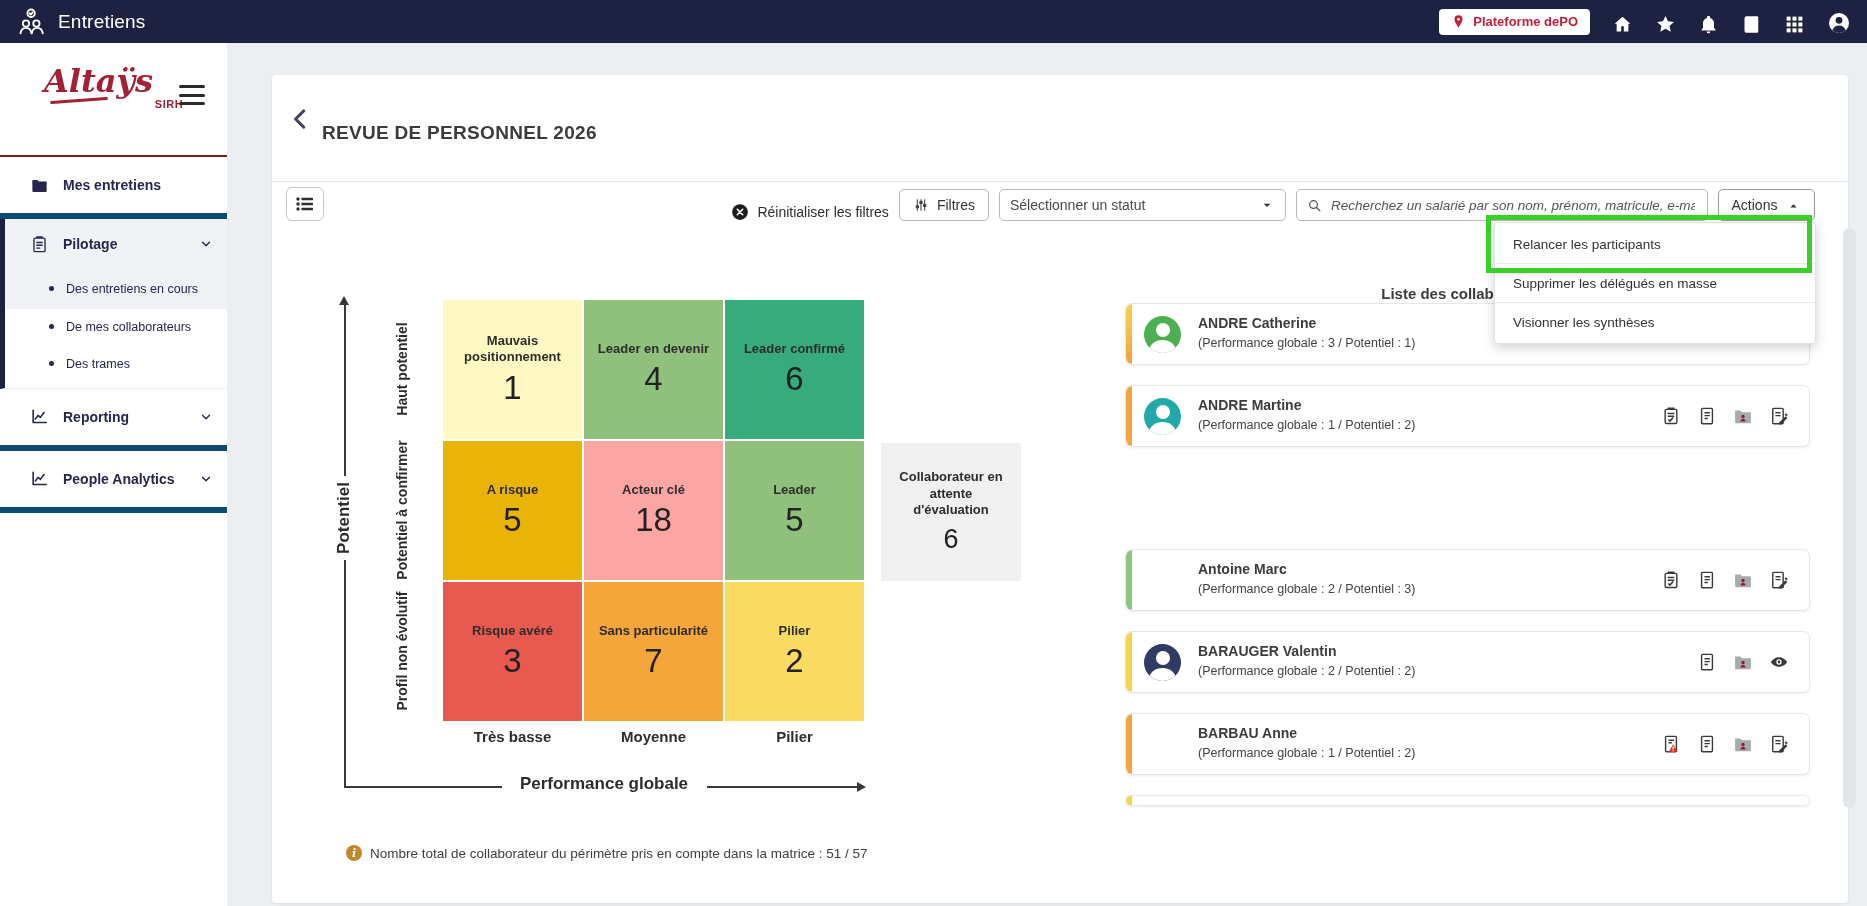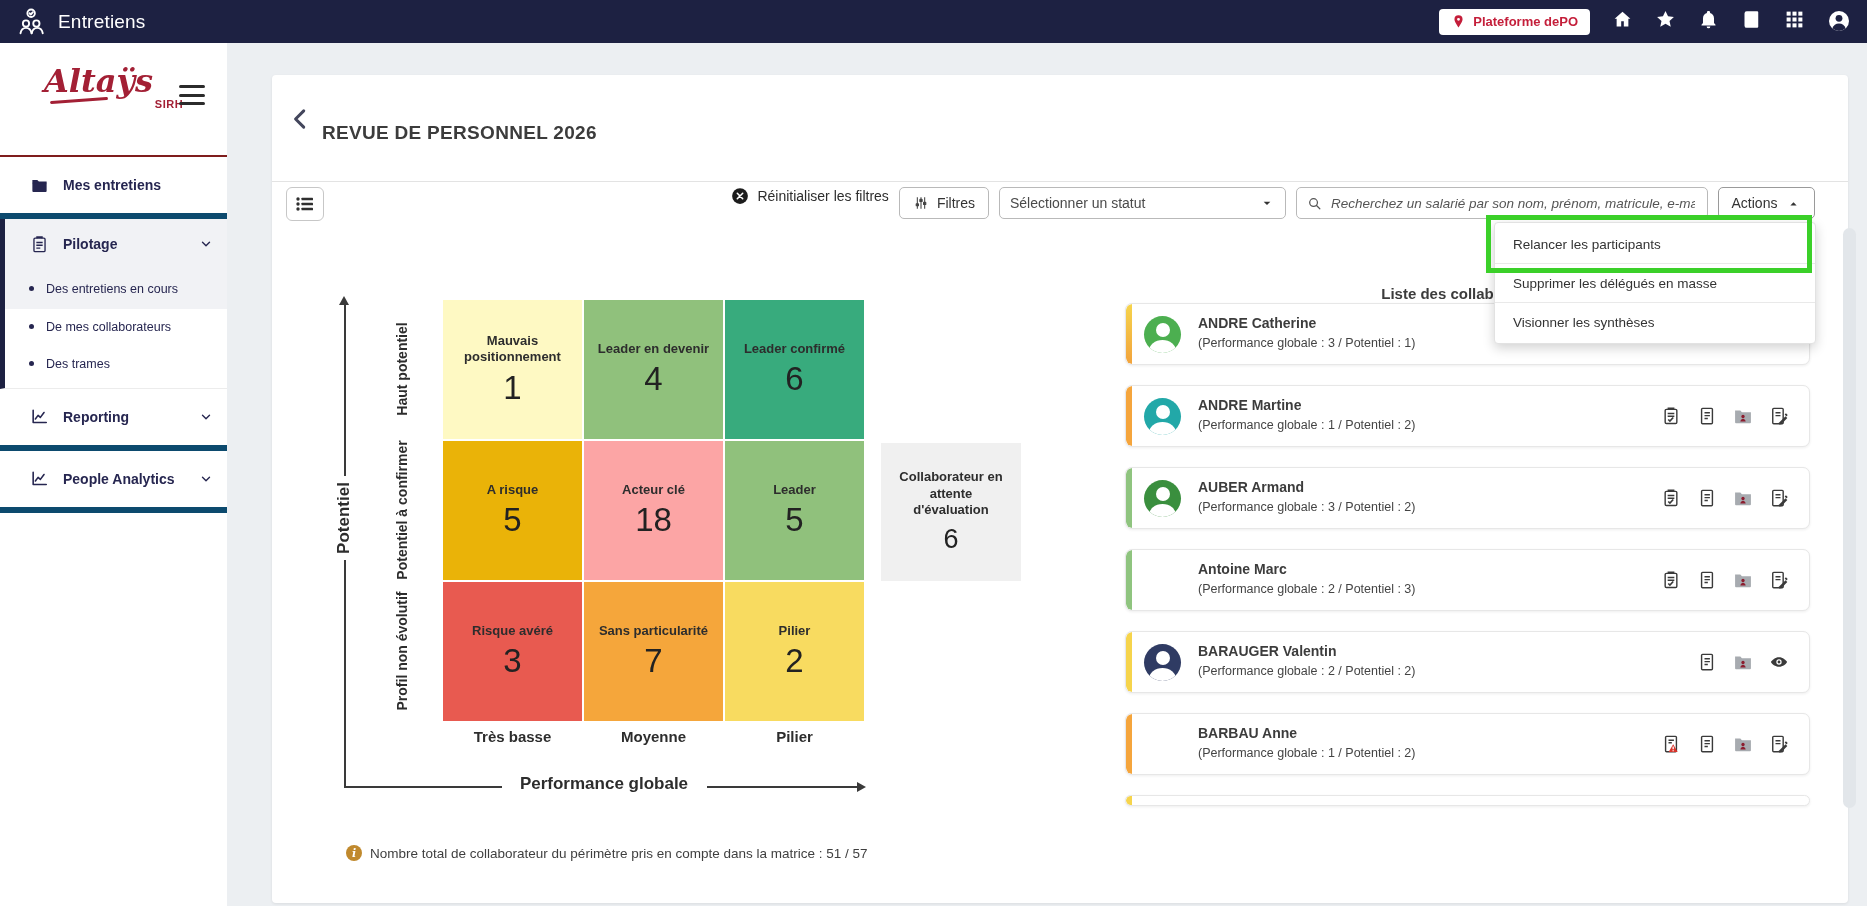--- a/index.html
+++ b/index.html
@@ -2,54 +2,54 @@
 <html><head>
 <meta charset="utf-8">
 <style>
   html,body{margin:0;padding:0;background:#dfe3e8;font-family:"Liberation Sans","DejaVu Sans",sans-serif;}
   .screen{position:relative;width:1867px;height:906px;background:#eceff2;overflow:hidden;}
 
   
   .topbar{position:absolute;left:0;top:0;width:100%;height:43px;background:#1d2142;display:flex;align-items:center;justify-content:space-between;padding:0 16px;box-sizing:border-box;color:#fff;}
   .tb-left{display:flex;align-items:center;gap:12px;}
   .tb-title{font-size:19px;font-weight:500;letter-spacing:.2px;}
-  .tb-right{display:flex;align-items:flex-start;gap:22px;}
+  .tb-right{display:flex;align-items:flex-end;gap:22px;}
   .platform-badge{display:flex;align-items:center;gap:7px;background:#fff;border-radius:4px;height:26px;padding:0 12px;cursor:pointer;}
   .platform-badge span{font-size:13px;font-weight:700;}
   .tb-ic{width:21px;height:21px;color:#fff;cursor:pointer;}
   .app-ic{width:30px;height:30px;color:#fff;}
 
   
   .sidebar{position:absolute;left:0;top:43px;width:227px;height:863px;background:#fff;box-sizing:border-box;}
   .logo-row{position:relative;height:112px;border-bottom:2px solid #7f1d1d;}
   .logo{position:absolute;left:44px;top:22px;font-family:"DejaVu Serif","Liberation Serif",serif;font-style:italic;font-weight:bold;font-size:32px;color:#a32035;line-height:1;}
   .logo .swash{display:block;width:58px;height:3px;background:#a32035;border-radius:3px;margin:2px 0 0 6px;transform:rotate(-4deg);}
   .logo .sub{position:absolute;right:-30px;bottom:-8px;font-family:"Liberation Sans",sans-serif;font-style:normal;font-size:11px;font-weight:bold;letter-spacing:.5px;color:#a32035;}
   .hamburger{position:absolute;left:179px;top:42px;width:26px;height:20px;display:flex;flex-direction:column;justify-content:space-between;cursor:pointer;}
   .hamburger i{display:block;height:3px;background:#2b2b2b;border-radius:2px;}
   .nav-item{display:flex;align-items:center;gap:14px;height:62px;padding:0 14px 0 30px;border-bottom:6px solid #0c4a6e;color:#262650;font-size:14px;font-weight:600;cursor:pointer;box-sizing:border-box;}
   .nav-item .grow{flex:1;}
   .side-ic{width:19px;height:19px;color:#262650;flex:0 0 auto;}
   .chev{width:14px;height:14px;color:#262650;}
   .nav-section{border-left:5px solid #1d2142;border-bottom:1px solid #ececec;}
   .nav-section .nav-item{border-bottom:none;background:#f1f2f5;padding-left:25px;height:50px;}
-  .sub-item{display:flex;align-items:flex-start;gap:12px;padding:10px 18px 10px 24px;font-size:12.5px;color:#262650;cursor:pointer;line-height:1.3;}
+  .sub-item{display:flex;align-items:flex-start;gap:12px;padding:10px 18px 10px 44px;font-size:12.5px;color:#262650;cursor:pointer;line-height:1.3;}
   .sub-item.active{background:#f1f2f5;padding-top:12px;padding-bottom:12px;}
   .sub-item .bullet{width:5px;height:5px;border-radius:50%;background:#262650;margin-top:5px;flex:0 0 auto;}
   .sub-item .lbl{max-width:150px;}
 
   
   .main-card{position:absolute;left:272px;top:75px;width:1576px;height:828px;background:#fff;border-radius:4px;box-shadow:0 1px 3px rgba(0,0,0,.08);}
   .back-btn{position:absolute;left:14px;top:30px;width:30px;height:30px;color:#43465c;cursor:pointer;background:none;border:none;padding:0;}
   .page-title{position:absolute;left:50px;top:34px;font-size:19px;font-weight:700;color:#3c3c3c;letter-spacing:.3px;}
   .hdr-divider{position:absolute;left:0;top:106px;width:100%;height:1px;background:#e3e3e3;}
 
   
   .list-toggle{position:absolute;left:14px;top:112px;width:38px;height:34px;border:1px solid #c7c7c7;border-radius:6px;background:#fff;display:flex;align-items:center;justify-content:center;cursor:pointer;}
-  .toolbar-right{position:absolute;right:33px;top:112px;height:34px;display:flex;align-items:flex-start;gap:10px;}
+  .toolbar-right{position:absolute;right:33px;top:112px;height:34px;display:flex;align-items:flex-end;gap:10px;}
   .reset-group{display:flex;align-items:center;gap:8px;cursor:pointer;}
   .reset-group span{font-size:14px;color:#2e2e2e;}
   .btn-filtres{display:flex;align-items:center;gap:8px;height:32px;padding:0 13px;border:1px solid #b9b9b9;border-radius:5px;background:#fff;font-size:14px;color:#333;cursor:pointer;}
   .select-statut{display:flex;align-items:center;justify-content:space-between;width:287px;height:32px;border:1px solid #b9b9b9;border-radius:5px;background:#fff;padding:0 10px;box-sizing:border-box;cursor:pointer;}
   .select-statut span{font-size:14px;color:#4a4a4a;}
   .search-box{display:flex;align-items:center;gap:7px;width:412px;height:32px;border:1px solid #b9b9b9;border-radius:5px;background:#fff;padding:0 10px;box-sizing:border-box;}
   .search-box input{border:none;outline:none;flex:1;font-size:13.5px;font-family:inherit;color:#333;background:transparent;}
   .search-box input::placeholder{font-style:italic;color:#555;}
   .btn-actions{display:flex;align-items:center;justify-content:center;gap:9px;width:97px;height:32px;border:1px solid #9a9a9a;border-radius:5px;background:#fff;font-size:14px;color:#333;cursor:pointer;}
 
@@ -475,40 +475,20 @@
           </svg>
         <svg class="card-ic">
             <use href="#i-employee-folder"></use>
           </svg>
         <svg class="card-ic">
             <use href="#i-file-edit"></use>
           </svg>
       </span>
     </div>
 
-    <div class="collab-card" style="top:392px">
-      <span class="stripe" style="background: rgb(143, 196, 127);"></span>
-      <span class="avatar" style="background-color: rgb(58, 143, 62);"></span>
-      <span class="c-name">AUBER Armand</span>
-      <span class="c-details">(Performance globale : 3 / Potentiel : 2)</span>
-      <span class="c-icons">
-        <svg class="card-ic">
-            <use href="#i-clipboard-check"></use>
-          </svg>
-        <svg class="card-ic">
-            <use href="#i-file-lines"></use>
-          </svg>
-        <svg class="card-ic">
-            <use href="#i-employee-folder"></use>
-          </svg>
-        <svg class="card-ic">
-            <use href="#i-file-edit"></use>
-          </svg>
-      </span>
-    </div>
 
     <div class="collab-card" style="top:474px">
       <span class="stripe" style="background: rgb(143, 196, 127);"></span>
       <span class="c-name">Antoine Marc</span>
       <span class="c-details">(Performance globale : 2 / Potentiel : 3)</span>
       <span class="c-icons">
         <svg class="card-ic">
             <use href="#i-clipboard-check"></use>
           </svg>
         <svg class="card-ic">

